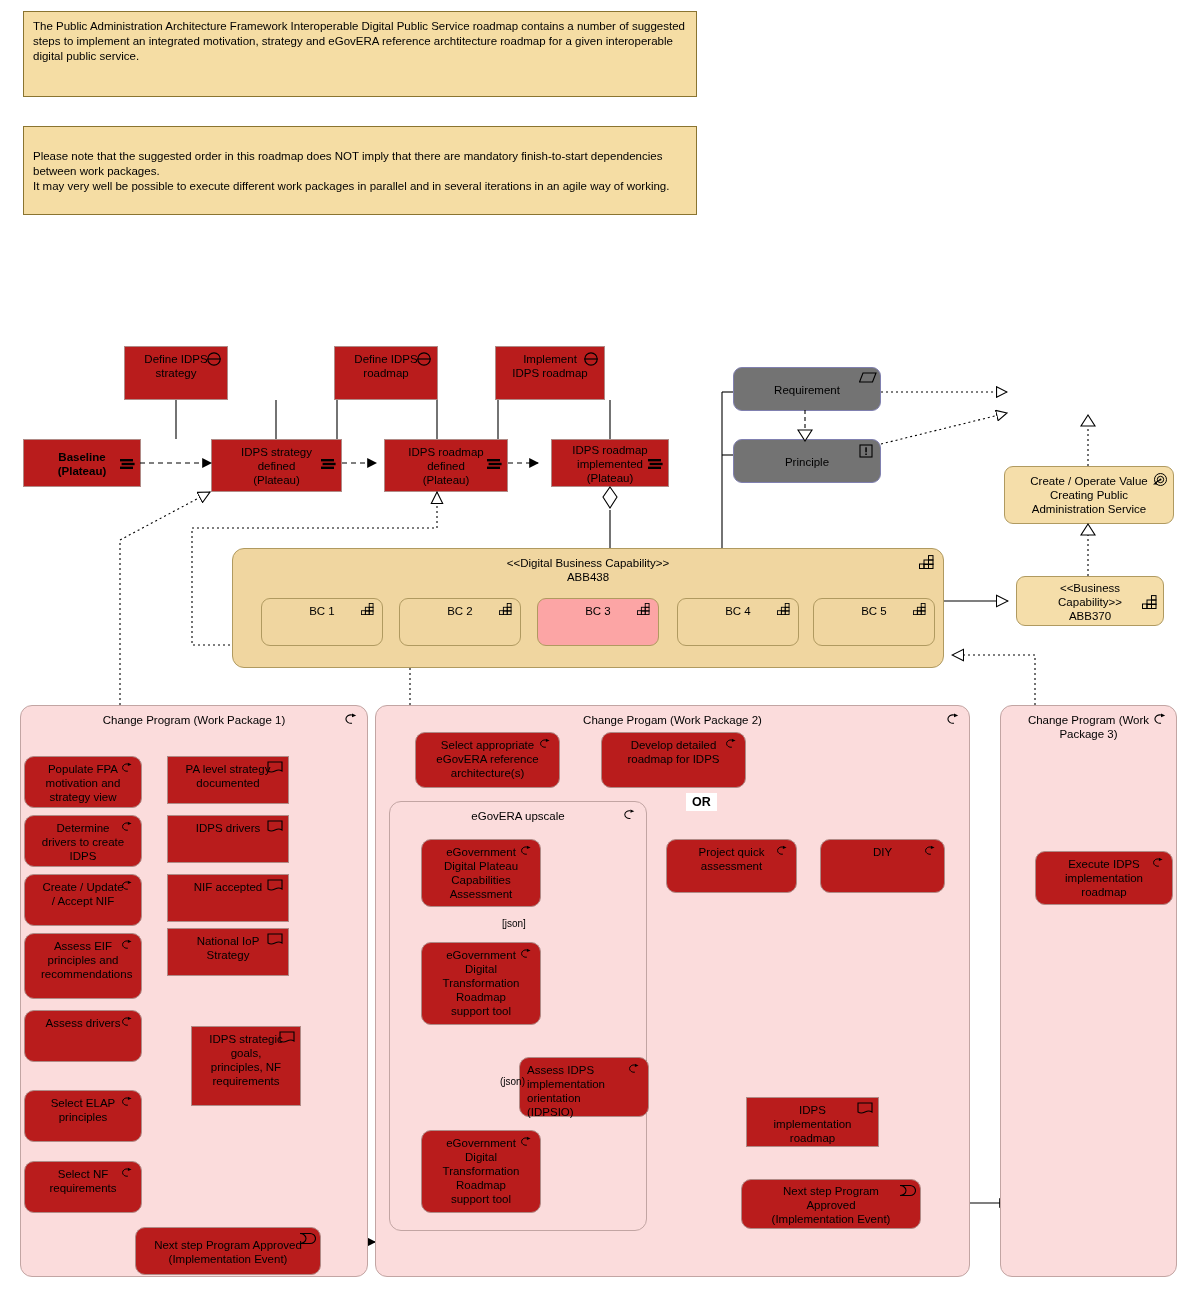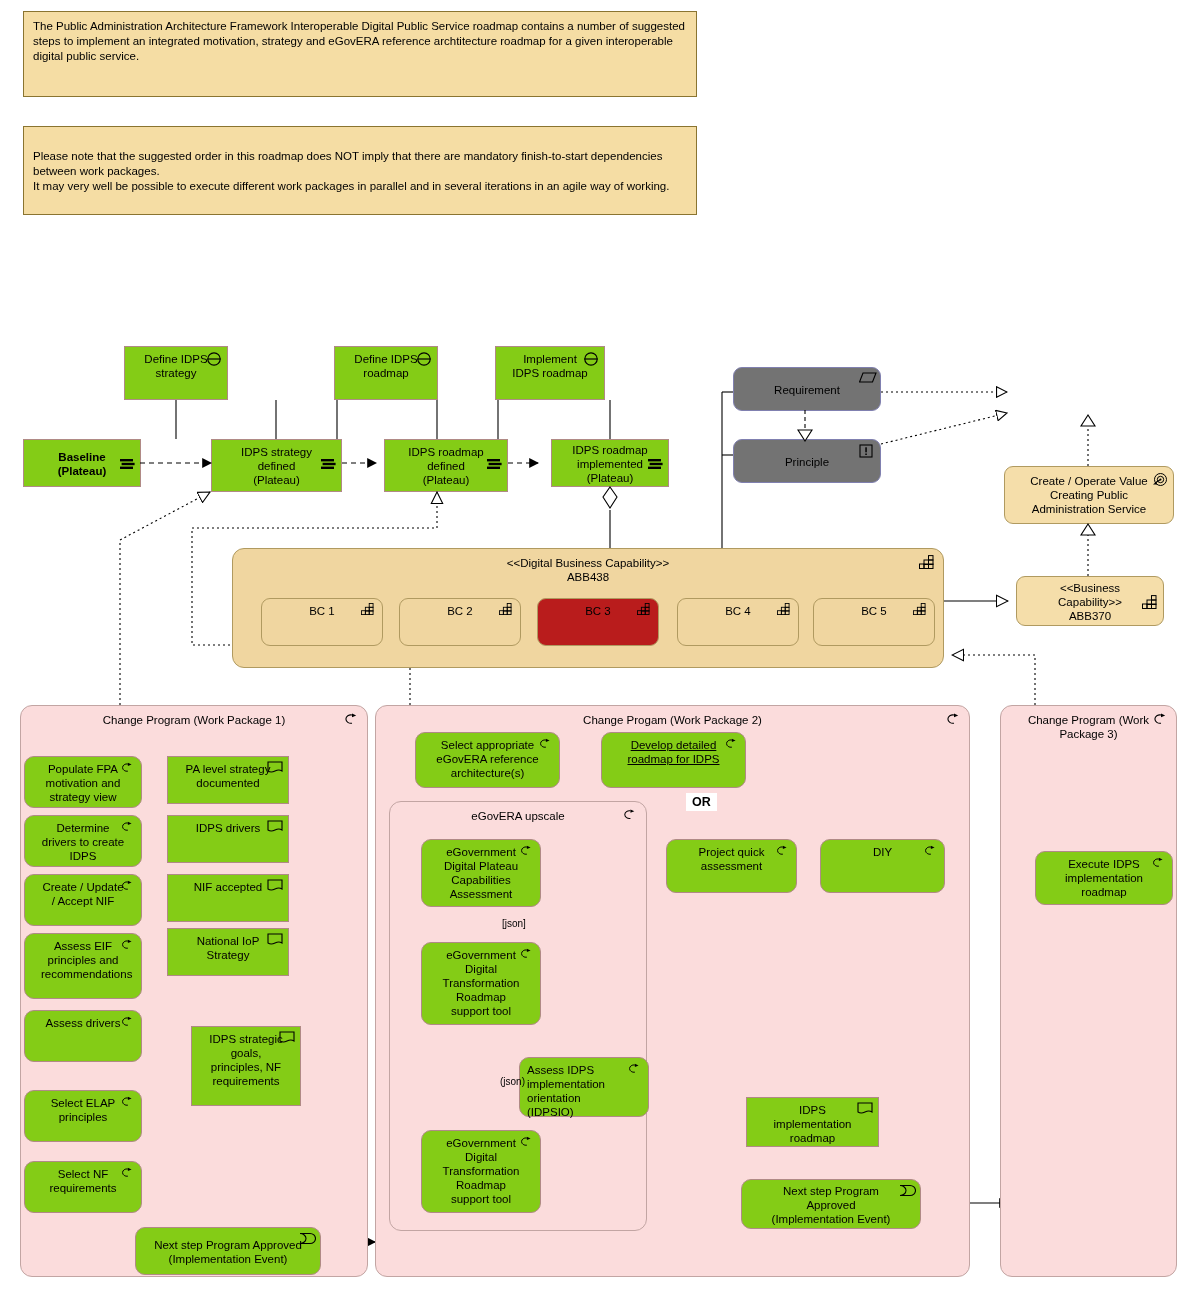--- a/index.html
+++ b/index.html
@@ -57,21 +57,21 @@
     position: absolute;
     box-sizing: border-box;
   }
   .el .lbl { width: 100%; }
 
   
   .rounded { border-radius: 10px; }
   .square  { border-radius: 0; }
 
   
-  .impl      { background: #84cc16; border-color: #b08a86; }  
+  .impl      { background: #b91c1c; border-color: #b08a86; }  
   .motiv     { background: #737373; border-color: #8080b0; }  
   .strat     { background: #f5deaa; border-color: #b09a60; }
 
   
   .container {
     position: absolute;
     box-sizing: border-box;
     border: 1px solid #c2a5a3;
     border-radius: 12px;
     background: #fbdcdc;
@@ -400,21 +400,21 @@
             <rect x="0.5" y="9" width="4.5" height="4.5" fill="none" stroke="#000" stroke-width="1"></rect>
             <rect x="5" y="5" width="4.5" height="4.5" fill="none" stroke="#000" stroke-width="1"></rect>
             <rect x="5" y="9" width="4.5" height="4.5" fill="none" stroke="#000" stroke-width="1"></rect>
             <rect x="9.5" y="0.6" width="4.5" height="4.4" fill="none" stroke="#000" stroke-width="1"></rect>
             <rect x="9.5" y="5" width="4.5" height="4.5" fill="none" stroke="#000" stroke-width="1"></rect>
             <rect x="9.5" y="9" width="4.5" height="4.5" fill="none" stroke="#000" stroke-width="1"></rect>
           </svg>
       </span>
     </div>
 
-    <div class="el strat" style="left:304px; top:49px; width:122px; height:48px; border-radius:9px; background:#b91c1c; border-color:#b09a60;">
+    <div class="el strat" style="left:304px; top:49px; width:122px; height:48px; border-radius:9px; background:#fca5a5; border-color:#b09a60;">
       <span class="lbl">BC 3</span>
       <span class="ico">
         <svg width="13" height="12" viewBox="0 0 15 14">
             <rect x="0.5" y="9" width="4.5" height="4.5" fill="none" stroke="#000" stroke-width="1"></rect>
             <rect x="5" y="5" width="4.5" height="4.5" fill="none" stroke="#000" stroke-width="1"></rect>
             <rect x="5" y="9" width="4.5" height="4.5" fill="none" stroke="#000" stroke-width="1"></rect>
             <rect x="9.5" y="0.6" width="4.5" height="4.4" fill="none" stroke="#000" stroke-width="1"></rect>
             <rect x="9.5" y="5" width="4.5" height="4.5" fill="none" stroke="#000" stroke-width="1"></rect>
             <rect x="9.5" y="9" width="4.5" height="4.5" fill="none" stroke="#000" stroke-width="1"></rect>
           </svg>
@@ -584,21 +584,21 @@
 
     <div class="el impl rounded" style="left:39px; top:26px; width:145px; height:56px;">
       <span class="lbl">Select appropriate eGovERA reference architecture(s)</span>
       <span class="ico">
           <svg width="14" height="13" viewBox="0 0 16 14">
             <path d="M9,3 A5,4.2 0 1 0 9,11.2" fill="none" stroke="#000" stroke-width="1.1"></path>
             <path d="M9,1.6 L13.2,3.5 L9,5.2 z" fill="#000"></path>
           </svg>
         </span>
     </div>
-    <div class="el impl rounded" style="left:225px; top:26px; width:145px; height:56px;text-decoration:underline;">
+    <div class="el impl rounded" style="left:225px; top:26px; width:145px; height:56px;">
       <span class="lbl">Develop detailed roadmap for IDPS</span>
       <span class="ico">
           <svg width="14" height="13" viewBox="0 0 16 14">
             <path d="M9,3 A5,4.2 0 1 0 9,11.2" fill="none" stroke="#000" stroke-width="1.1"></path>
             <path d="M9,1.6 L13.2,3.5 L9,5.2 z" fill="#000"></path>
           </svg>
         </span>
     </div>
     <div class="el impl rounded" style="left:290px; top:133px; width:131px; height:54px;">
       <span class="lbl">Project quick assessment</span>

